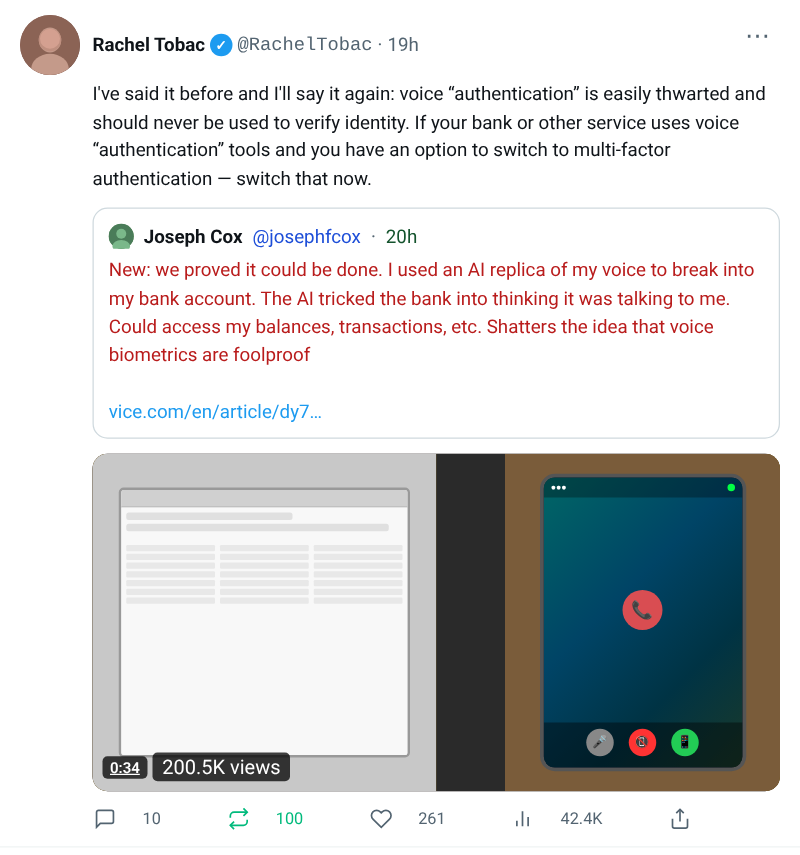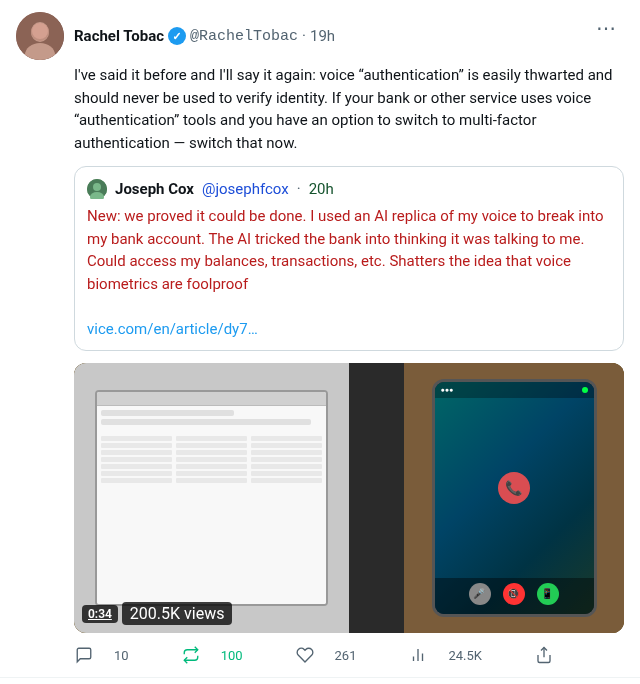--- a/index.html
+++ b/index.html
@@ -551,21 +551,21 @@
       <span class="action-count">261</span>
     </div>
     <div class="action-group">
       <span class="action-icon">
         <svg width="18" height="18" viewBox="0 0 24 24" fill="none" stroke="#536471" stroke-width="1.8">
           <line x1="18" y1="20" x2="18" y2="10"></line>
           <line x1="12" y1="20" x2="12" y2="4"></line>
           <line x1="6" y1="20" x2="6" y2="14"></line>
         </svg>
       </span>
-      <span class="action-count">24.5K</span>
+      <span class="action-count">42.4K</span>
     </div>
     <div class="action-group">
       <span class="action-icon">
         <svg width="18" height="18" viewBox="0 0 24 24" fill="none" stroke="#536471" stroke-width="1.8">
           <path d="M4 12v8a2 2 0 0 0 2 2h12a2 2 0 0 0 2-2v-8"></path>
           <polyline points="16 6 12 2 8 6"></polyline>
           <line x1="12" y1="2" x2="12" y2="15"></line>
         </svg>
       </span>
     </div>

